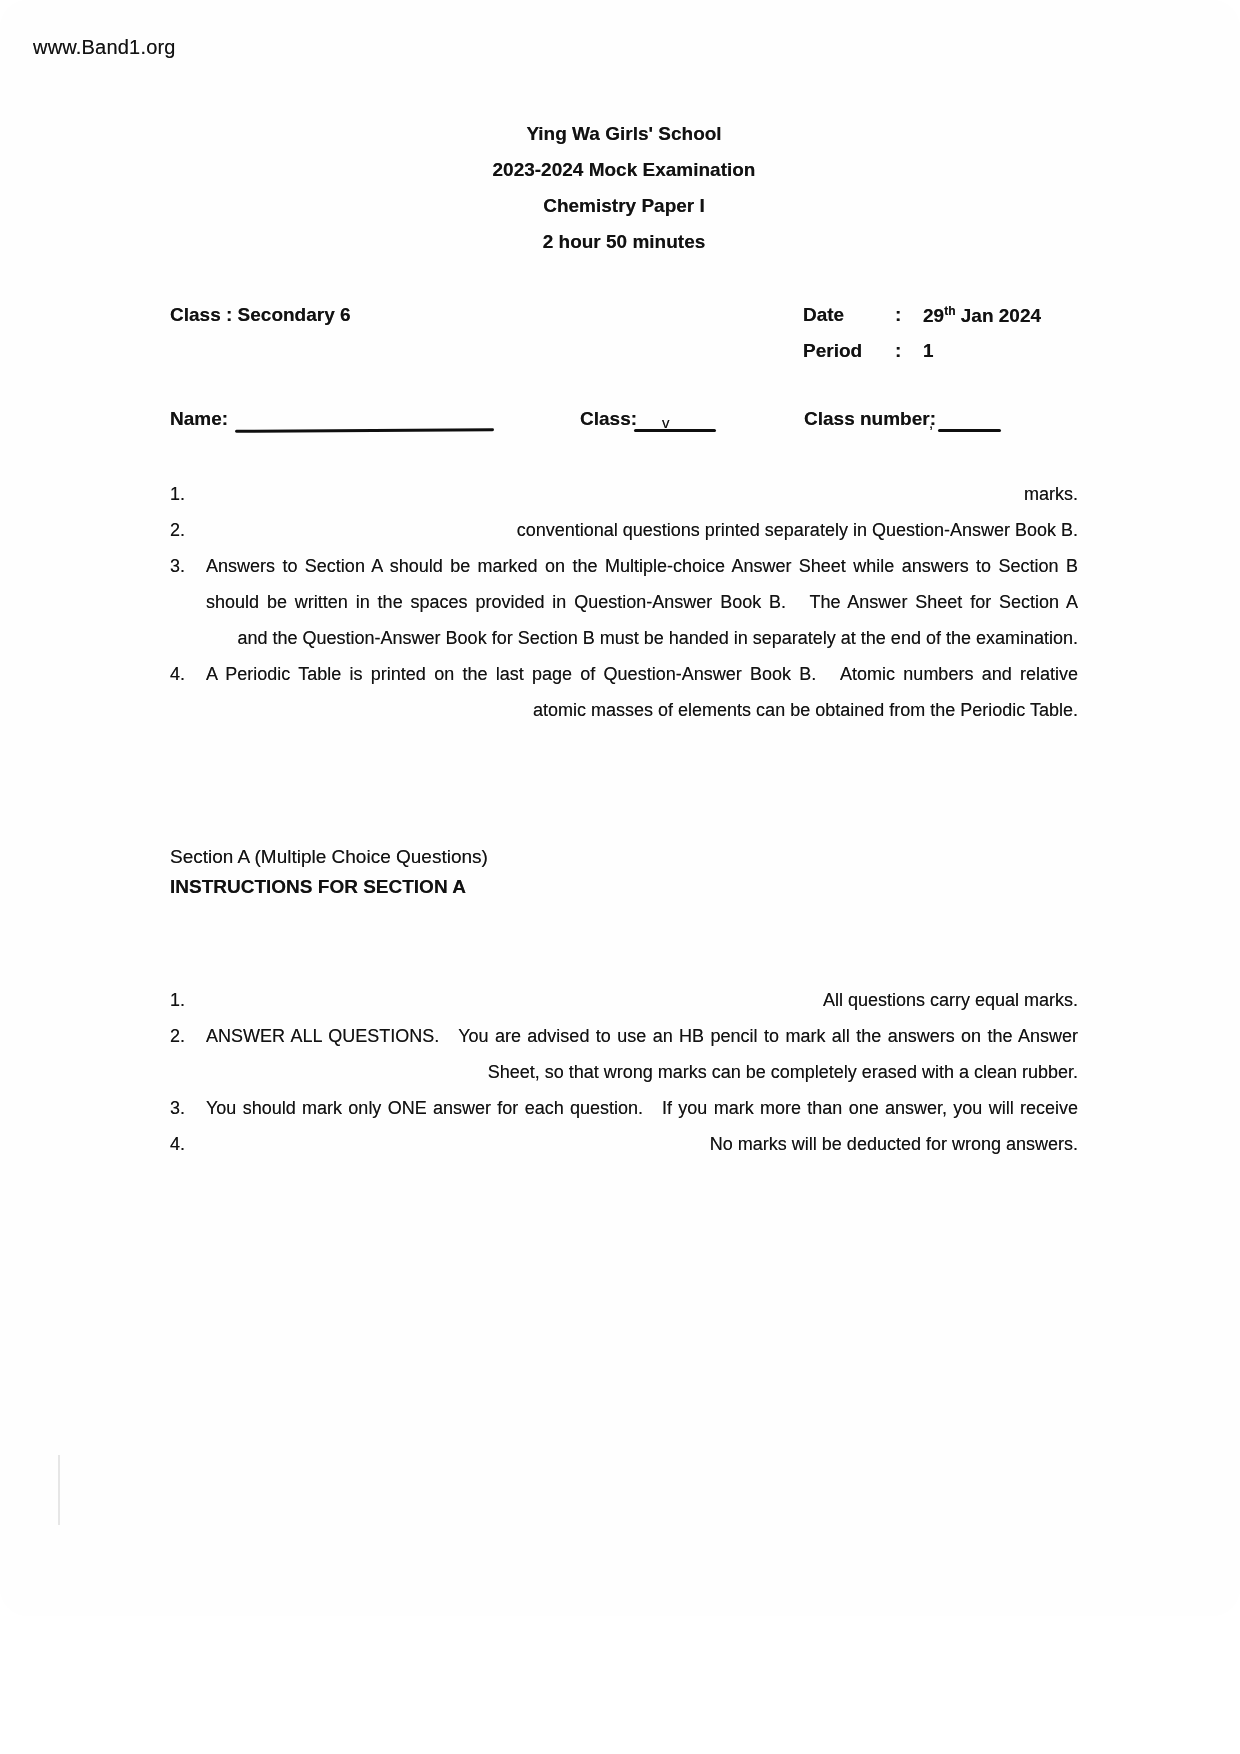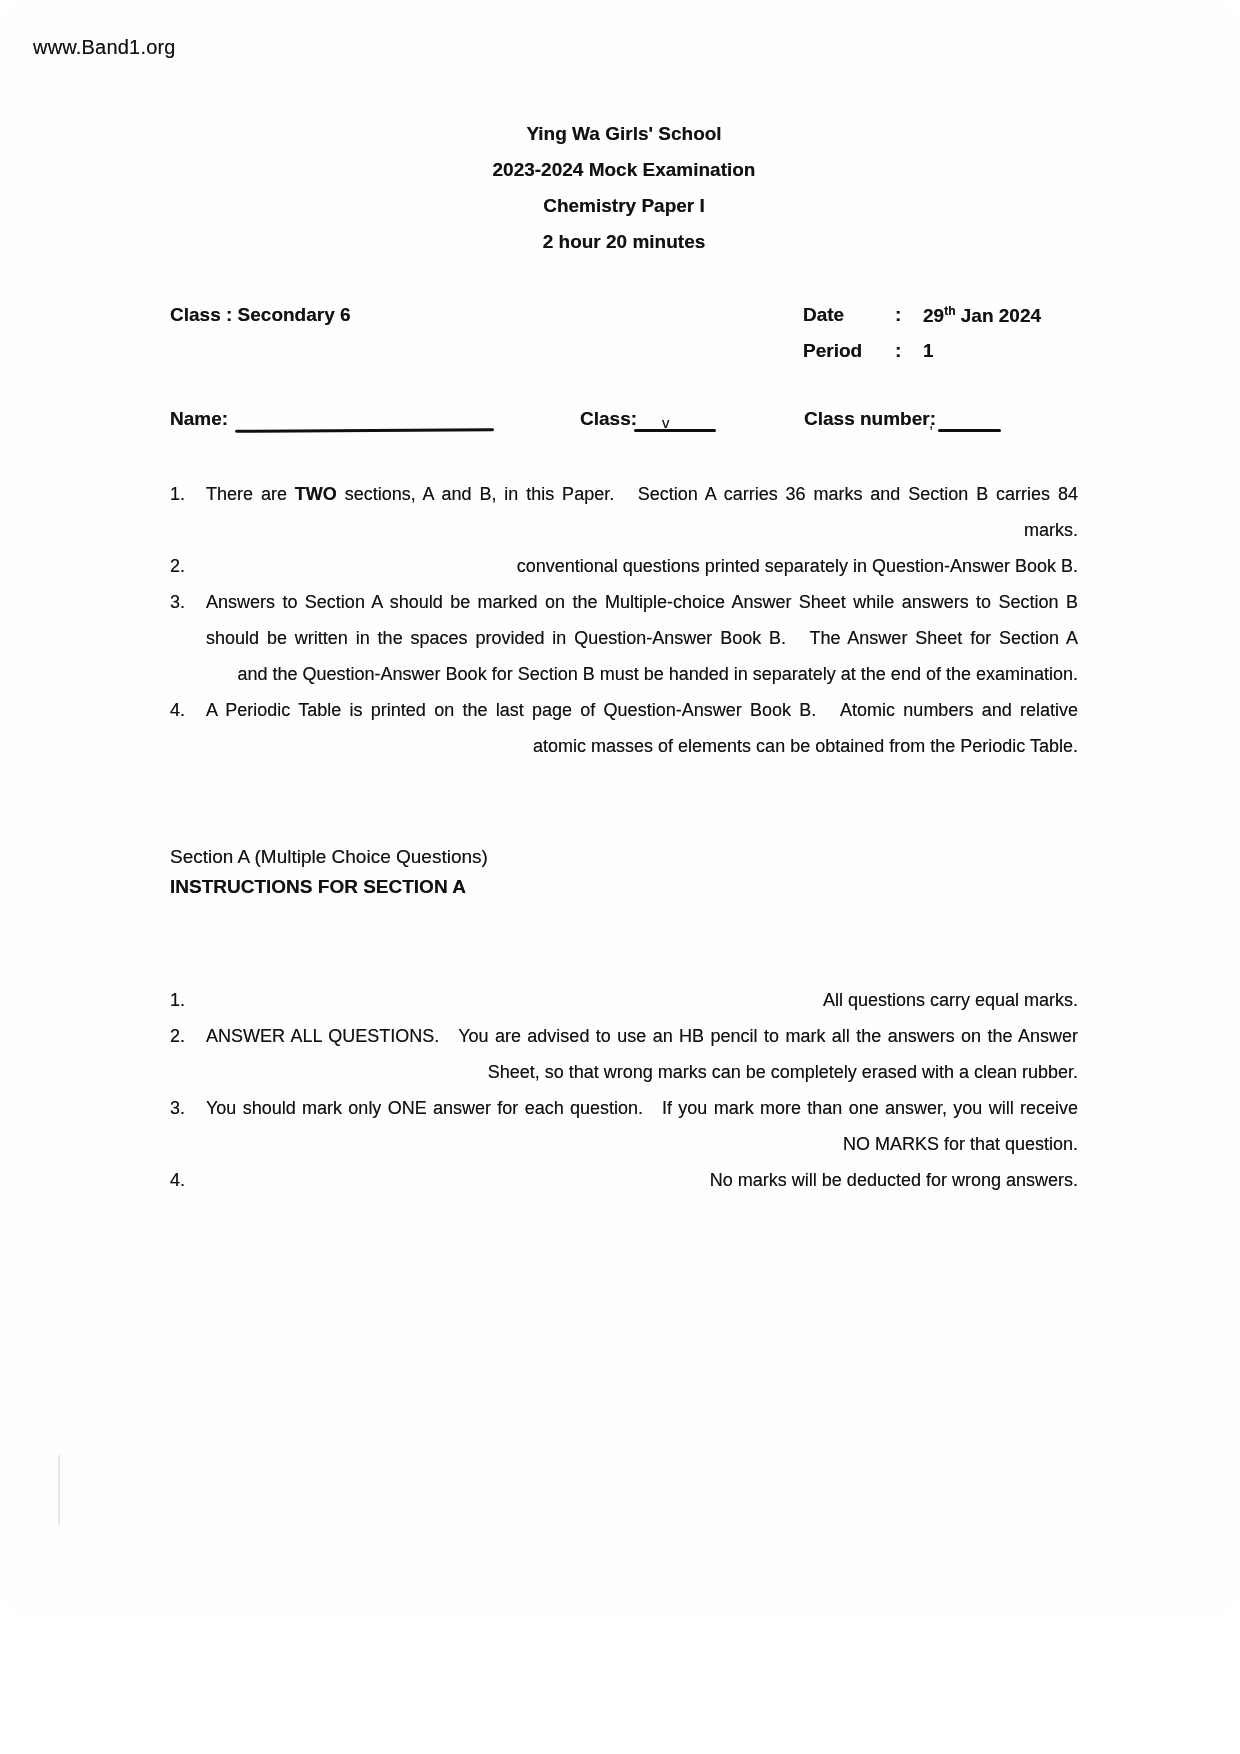--- a/index.html
+++ b/index.html
@@ -61,21 +61,21 @@
 <body>
 
 <div class="page">
 
   <div class="abs watermark">www.Band1.org</div>
 
   <div class="abs title-block">
     <div>Ying Wa Girls' School</div>
     <div>2023-2024 Mock Examination</div>
     <div>Chemistry Paper I</div>
-    <div>2 hour 20 minutes</div>
+    <div>2 hour 50 minutes</div>
   </div>
 
   <div class="abs class-row label19">Class : Secondary 6</div>
 
   <div class="abs date-row">
     <span class="dl-label">Date</span>
     <span class="dl-colon">:</span>
     <span class="dl-value"><span>29</span><sup class="th">th</sup><span>&nbsp;Jan 2024</span></span>
   </div>
 
@@ -94,21 +94,20 @@
 
   <div class="abs cn-label label19">Class number:</div>
   <div class="hand-mark mark-comma">,</div>
   <div class="fill-line line-cn"></div>
 
   <div class="abs list-block">
 
     <div class="li">
       <span class="num">1.</span>
       <div class="litext">
-        <div class="jl"><span>There are </span><span class="bold">TWO</span><span> sections, A and B, in this Paper.&nbsp;&nbsp; Section A carries 36 marks and Section B carries 84</span></div>
         <div class="jl-end">marks.</div>
       </div>
     </div>
 
     <div class="li">
       <span class="num">2.</span>
       <div class="litext">
         <div class="jl-end">conventional questions printed separately in Question-Answer Book B.</div>
       </div>
     </div>
@@ -150,21 +149,20 @@
       <div class="litext">
         <div class="jl">ANSWER ALL QUESTIONS.&nbsp;&nbsp; You are advised to use an HB pencil to mark all the answers on the Answer</div>
         <div class="jl-end">Sheet, so that wrong marks can be completely erased with a clean rubber.</div>
       </div>
     </div>
 
     <div class="li">
       <span class="num">3.</span>
       <div class="litext">
         <div class="jl">You should mark only ONE answer for each question.&nbsp;&nbsp; If you mark more than one answer, you will receive</div>
-        <div class="jl-end">NO MARKS for that question.</div>
       </div>
     </div>
 
     <div class="li">
       <span class="num">4.</span>
       <div class="litext">
         <div class="jl-end">No marks will be deducted for wrong answers.</div>
       </div>
     </div>
 

